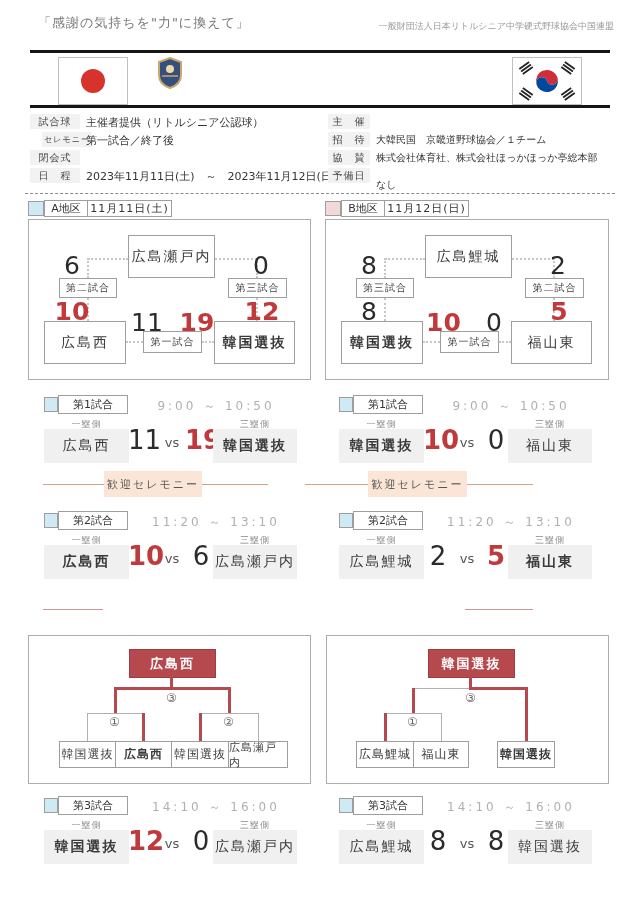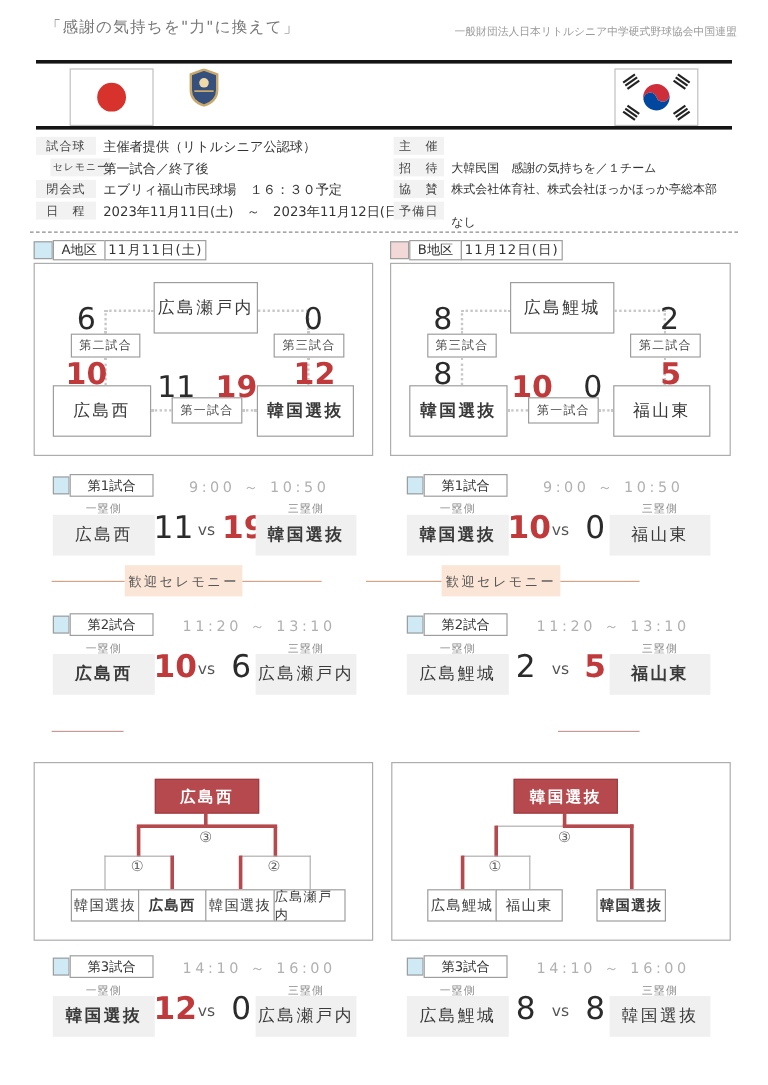--- a/index.html
+++ b/index.html
@@ -84,27 +84,26 @@
       <circle cx="13" cy="12" r="4" fill="#f0d9a8"></circle>
     </svg>
   </div>
 
 
   <div class="abs infolabel" style="left:30px;top:114px;width:50px;height:15px">試合球</div>
   <div class="abs infoval" style="left:86px;top:115px">主催者提供（リトルシニア公認球）</div>
   <div class="abs infolabel" style="left:42px;top:132px;width:50px;height:15px;font-size:8px">セレモニー</div>
   <div class="abs infoval" style="left:86px;top:133px">第一試合／終了後</div>
   <div class="abs infolabel" style="left:30px;top:150px;width:50px;height:15px">閉会式</div>
-  <div class="abs infoval" style="left:86px;top:151px">エブリィ福山市民球場　１６：３０予定</div>
   <div class="abs infolabel" style="left:30px;top:168px;width:50px;height:15px">日　程</div>
   <div class="abs infoval" style="left:86px;top:169px">2023年11月11日(土)　～　2023年11月12日(日)</div>
 
   <div class="abs infolabel" style="left:328px;top:114px;width:42px;height:15px">主　催</div>
   <div class="abs infolabel" style="left:328px;top:132px;width:42px;height:15px">招　待</div>
-  <div class="abs infoval" style="left:376px;top:133px;font-size:10px">大韓民国　感謝の気持ちを／１チーム</div>
+  <div class="abs infoval" style="left:376px;top:133px;font-size:10px">大韓民国　京畿道野球協会／１チーム</div>
   <div class="abs infolabel" style="left:328px;top:150px;width:42px;height:15px">協　賛</div>
   <div class="abs infoval" style="left:376px;top:151px;font-size:10px">株式会社体育社、株式会社ほっかほっか亭総本部</div>
   <div class="abs infolabel" style="left:328px;top:168px;width:42px;height:15px">予備日</div>
   <div class="abs infoval" style="left:376px;top:178px;font-size:10px">なし</div>
 
   <div class="abs" style="left:25px;top:193px;width:590px;border-top:1px dashed #8a8a8a"></div>
 
   <div class="abs" style="left:28px;top:201px;width:16px;height:15px;background:#cfe9f5;border:1px solid #9e9e9e;box-sizing:border-box"></div>
   <div class="abs bx ctr" style="left:44px;top:200px;width:44px;height:17px;font-size:11px">A地区</div>
   <div class="abs bx ctr" style="left:87px;top:200px;width:85px;height:17px;font-size:11px;letter-spacing:1px">11月11日(土)</div>

